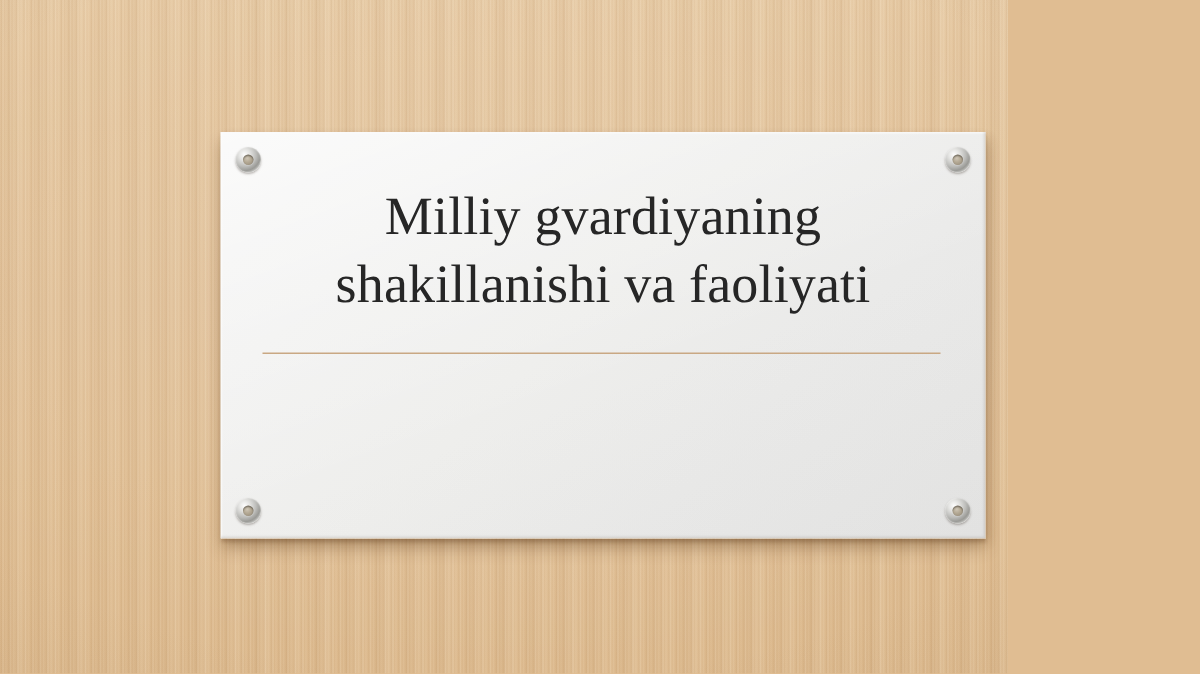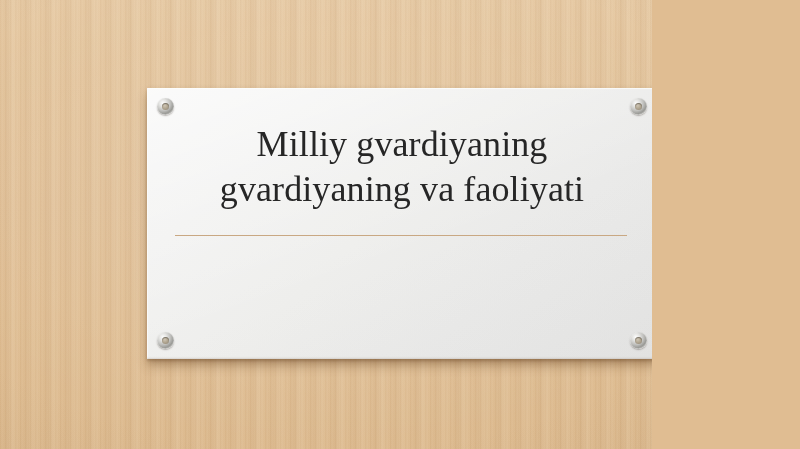--- a/index.html
+++ b/index.html
@@ -16,20 +16,21 @@
     background: #e0bd92;
   }
 
   
   #slide-root {
     position: absolute;
     inset: 0;
     width: 652px;
     height: 449px;
     overflow: hidden;
+    padding-left: 20px;
   }
 
   .wood-base {
     position: absolute;
     inset: 0;
     background:
       linear-gradient(to bottom,
         #e6c9a3 0%,
         #e3c49c 18%,
         #e0bf96 45%,
@@ -207,20 +208,20 @@
     <div class="panel-sheen"></div>
     <div class="panel-edge-shade"></div>
 
     <div class="screw screw-tl"></div>
     <div class="screw screw-tr"></div>
     <div class="screw screw-bl"></div>
     <div class="screw screw-br"></div>
 
     <div id="title-block">
       <div class="title-line">Milliy gvardiyaning</div>
-      <div class="title-line">gvardiyaning va faoliyati</div>
+      <div class="title-line">shakillanishi va faoliyati</div>
     </div>
 
     <div id="title-rule"></div>
 
   </div>
 
 </div>
 
 </body></html>

